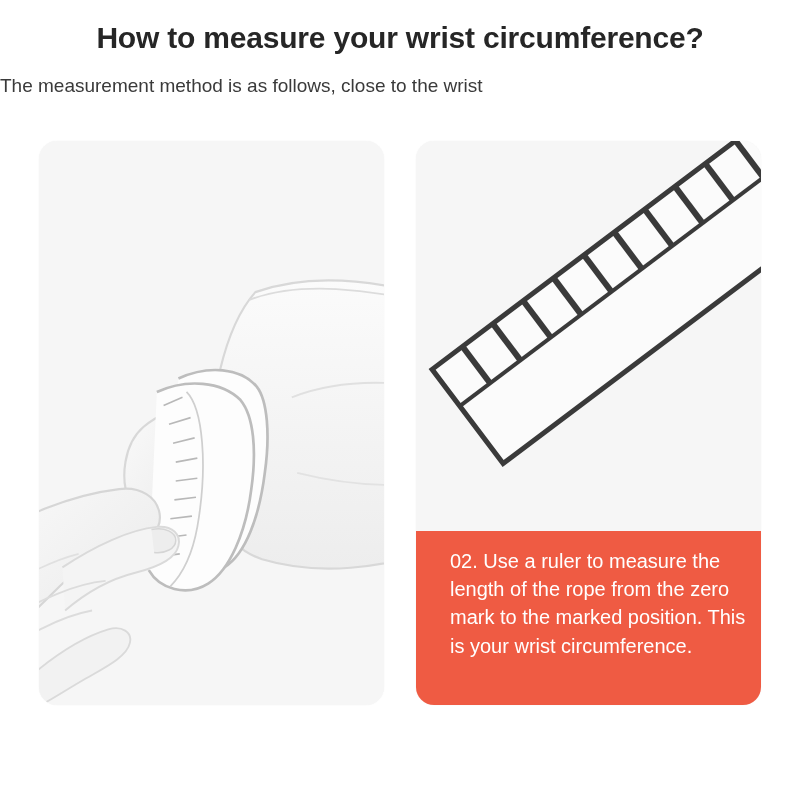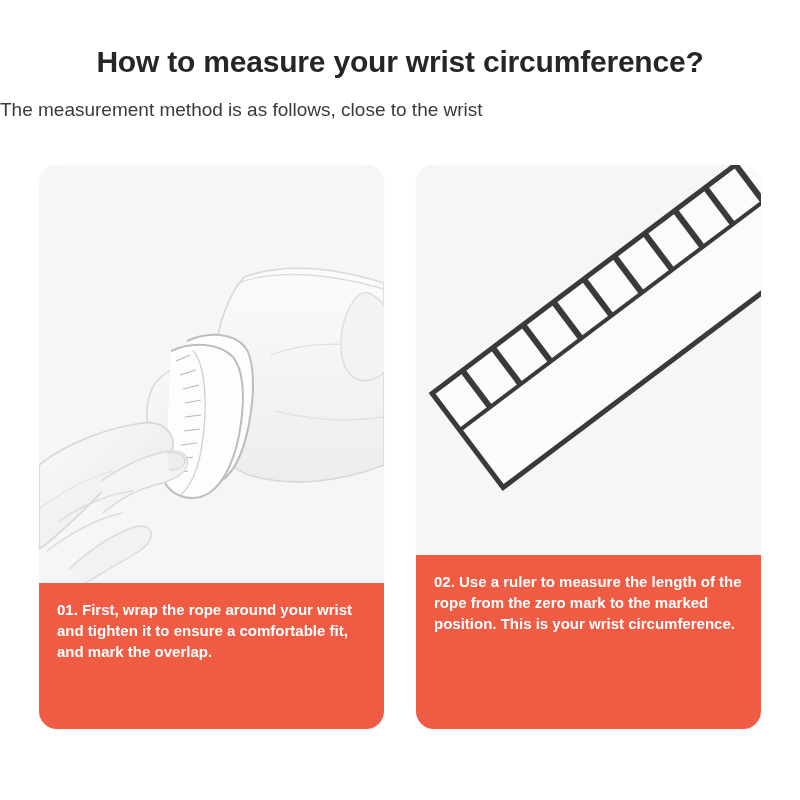--- a/index.html
+++ b/index.html
@@ -20,21 +20,21 @@
     height: 800px;
     box-sizing: border-box;
   }
   .title {
     text-align: center;
     font-size: 30px;
     font-weight: bold;
     letter-spacing: -0.2px;
     color: #262626;
     margin: 0;
-    padding-top: 44px;
+    padding-top: 20px;
     line-height: 1.2;
   }
   .subtitle {
     text-align: left;
     font-size: 19px;
     font-weight: normal;
     color: #3a3a3a;
     margin: 0;
     padding-top: 18px;
     line-height: 1.3;
@@ -65,26 +65,26 @@
     overflow: hidden;
   }
   .card-illustration svg {
     display: block;
     width: 100%;
     height: 100%;
   }
   .card-caption {
     background: #ef5b43;
     color: #ffffff;
-    font-size: 15px;
+    font-size: 20px;
     line-height: 1.42;
-    padding: 16px 14px 16px 18px;
+    padding: 16px 14px 16px 34px;
     box-sizing: border-box;
     white-space: pre-line;
-    font-weight: 700;
+    font-weight: 400;
   }
   .card-1 .card-caption { height: 146px; }
   .card-2 .card-caption { height: 174px; }
 </style>
 </head>
 <body>
 
 <div class="page">
 
   <h1 class="title">How to measure your wrist circumference?</h1>
@@ -147,21 +147,20 @@
           <path d="M20 356 C44 340 72 328 94 326" fill="none" stroke="#dcdcdc" stroke-width="1.4"></path>
           <path d="M8 386 C34 366 62 352 84 348" fill="none" stroke="#dcdcdc" stroke-width="1.4"></path>
           <path d="M0 344 C22 328 50 312 74 306" fill="none" stroke="#e0e0e0" stroke-width="1.2"></path>
 
           <path d="M30 404 C52 384 76 368 96 362 C106 359 114 364 112 372
                    C110 382 94 390 80 398 C66 406 54 414 46 418" fill="#f2f2f2" stroke="#dadada" stroke-width="1.4"></path>
 
           <path d="M128 288 C138 286 146 290 146 296 C146 302 138 306 130 305" fill="#ededed" stroke="#d5d5d5" stroke-width="1.1"></path>
         </svg>
       </div>
-      <div class="card-caption">01. First, wrap the rope around your wrist and tighten it to ensure a comfortable fit, and mark the overlap.</div>
     </div>
 
     <div class="card card-2">
       <div class="card-illustration">
         <svg viewBox="0 0 345 390" preserveAspectRatio="xMidYMid slice" aria-hidden="true">
           <rect x="0" y="0" width="345" height="390" fill="#f6f6f6"></rect>
           <g transform="rotate(-37 180 180)">
 
             <rect x="20" y="120" width="420" height="118" fill="#fbfbfb" stroke="#3a3a3a" stroke-width="5"></rect>
 

